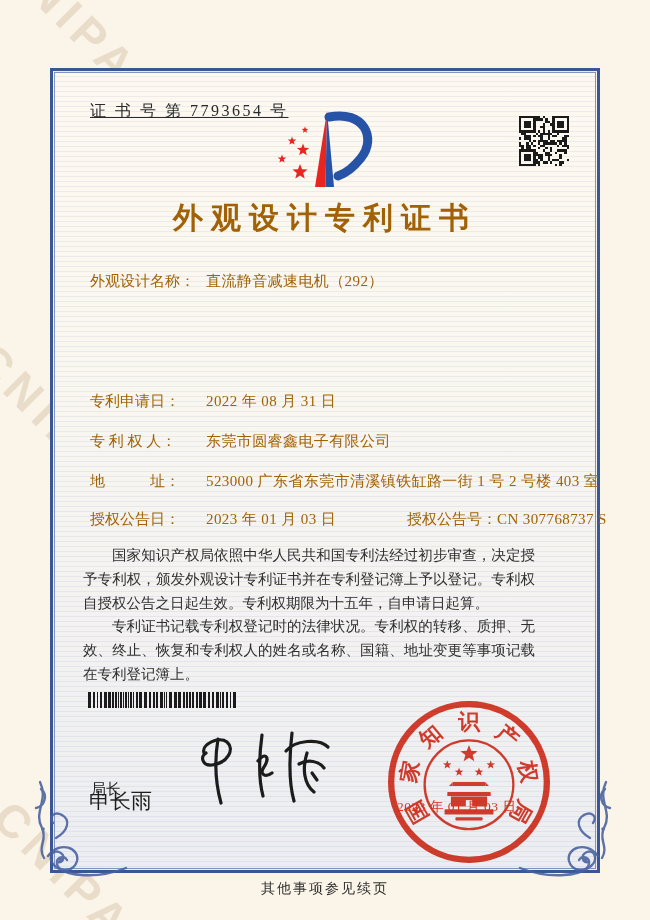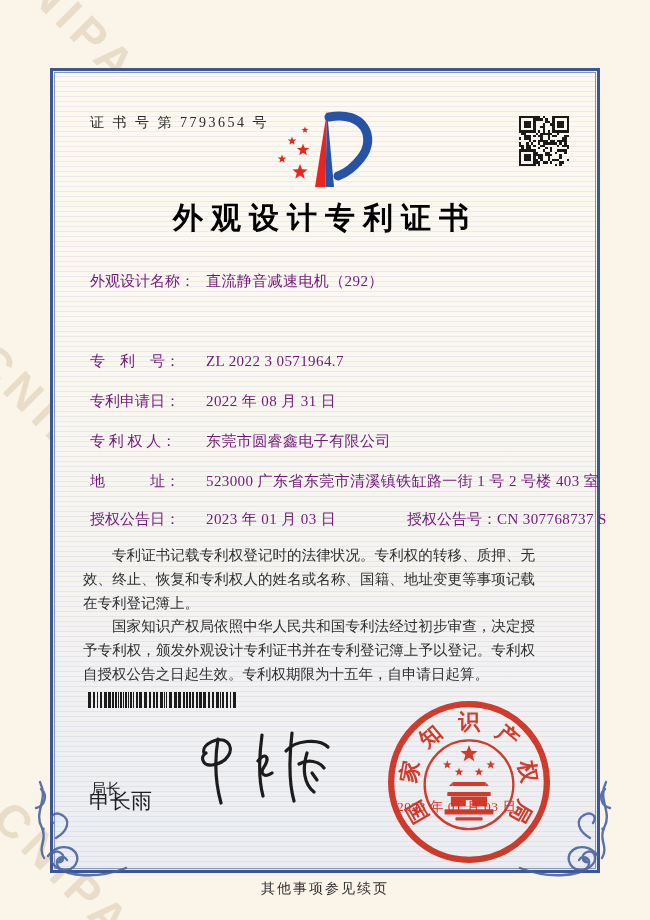--- a/index.html
+++ b/index.html
@@ -36,30 +36,30 @@
     position:absolute;inset:1px;border:1px solid #8194c0;pointer-events:none;
   }
   .frame-bg{
     position:absolute;inset:0;
     background:
       repeating-linear-gradient(180deg, rgba(125,145,190,0.13) 0px, rgba(125,145,190,0.13) 1px, rgba(255,255,255,0) 1px, rgba(255,255,255,0) 5px),
       linear-gradient(180deg,#fdf9f0 0%,#faf7f0 38%,#f3f2f1 72%,#ecedf1 100%);
   }
 
   
-  .cert-no{position:absolute;left:37px;top:43px;font-size:14px;letter-spacing:2.5px;color:#2a2a2a;}
+  .cert-no{position:absolute;left:37px;top:30px;font-size:16px;letter-spacing:2.5px;color:#2a2a2a;text-decoration:underline;}
   .logo{position:absolute;left:212px;top:29px;width:115px;height:95px;}
   .qr{position:absolute;left:466px;top:45px;width:50px;height:50px;}
   .title{
     position:absolute;left:0;top:127px;width:100%;text-align:center;
-    font-size:30px;font-weight:bold;letter-spacing:8px;color:#000000;
-  }
-
-  
-  .field-row{position:absolute;left:37px;font-size:15px;color:#701a75;white-space:nowrap;}
+    font-size:30px;font-weight:bold;letter-spacing:8px;color:#a16207;
+  }
+
+  
+  .field-row{position:absolute;left:37px;font-size:15px;color:#a16207;white-space:nowrap;}
   .field-label{display:inline-block;min-width:116px;}
   .field-value{letter-spacing:0.4px;}
   .row-1{top:201px;}.row-2{top:241px;}.row-3{top:281px;}.row-4{top:321px;font-family:Liberation Serif, serif;}
   .row-5{top:361px;}.row-6{top:401px;}.row-7{top:439px;}
   .pair2{position:absolute;left:317px;top:0;}
   .row-7{width:507px;}
 
   
   .paras{
     position:absolute;left:30px;top:473px;width:452px;
@@ -355,42 +355,39 @@
           <rect x="15" y="20" width="1" height="1" fill="#1a1a1a"></rect>
           <rect x="17" y="20" width="1" height="1" fill="#1a1a1a"></rect>
         </g>
     </svg>
 
     <div class="title">外观设计专利证书</div>
 
     <div class="field-row row-1">
       <span class="field-label">外观设计名称：</span><span class="field-value">直流静音减速电机（292）</span>
     </div>
-    <div class="field-row row-3">
-      <span class="field-label">专　利　号：</span><span class="field-value">ZL 2022 3 0571964.7</span>
-    </div>
     <div class="field-row row-4">
       <span class="field-label">专利申请日：</span><span class="field-value">2022 年 08 月 31 日</span>
     </div>
     <div class="field-row row-5">
       <span class="field-label">专 利 权 人：</span><span class="field-value">东莞市圆睿鑫电子有限公司</span>
     </div>
     <div class="field-row row-6">
       <span class="field-label">地　　　址：</span><span class="field-value">523000 广东省东莞市清溪镇铁缸路一街 1 号 2 号楼 403 室</span>
     </div>
     <div class="field-row row-7">
       <span class="field-label">授权公告日：</span><span class="field-value">2023 年 01 月 03 日</span>
       <span class="pair2">
         <span class="field-label" style="min-width:0">授权公告号：</span><span class="field-value">CN 307768737 S</span>
       </span>
     </div>
 
     <div class="paras">
+      <p>国家知识产权局依照中华人民共和国专利法经过初步审查，决定授予专利权，颁发外观设计专利证书并在专利登记簿上予以登记。专利权自授权公告之日起生效。专利权期限为十五年，自申请日起算。</p>
       <p>专利证书记载专利权登记时的法律状况。专利权的转移、质押、无效、终止、恢复和专利权人的姓名或名称、国籍、地址变更等事项记载在专利登记簿上。</p>
-      <p>国家知识产权局依照中华人民共和国专利法经过初步审查，决定授予专利权，颁发外观设计专利证书并在专利登记簿上予以登记。专利权自授权公告之日起生效。专利权期限为十五年，自申请日起算。</p>
     </div>
 
     <div class="barcode">
         <span class="bar" style="width: 3px; margin-right: 2px;"></span>
         <span class="bar" style="width: 2px; margin-right: 2px;"></span>
         <span class="bar" style="width: 1px; margin-right: 2px;"></span>
         <span class="bar" style="width: 2px; margin-right: 2px;"></span>
         <span class="bar" style="width: 3px; margin-right: 1px;"></span>
         <span class="bar" style="width: 3px; margin-right: 1px;"></span>
         <span class="bar" style="width: 2px; margin-right: 1px;"></span>

